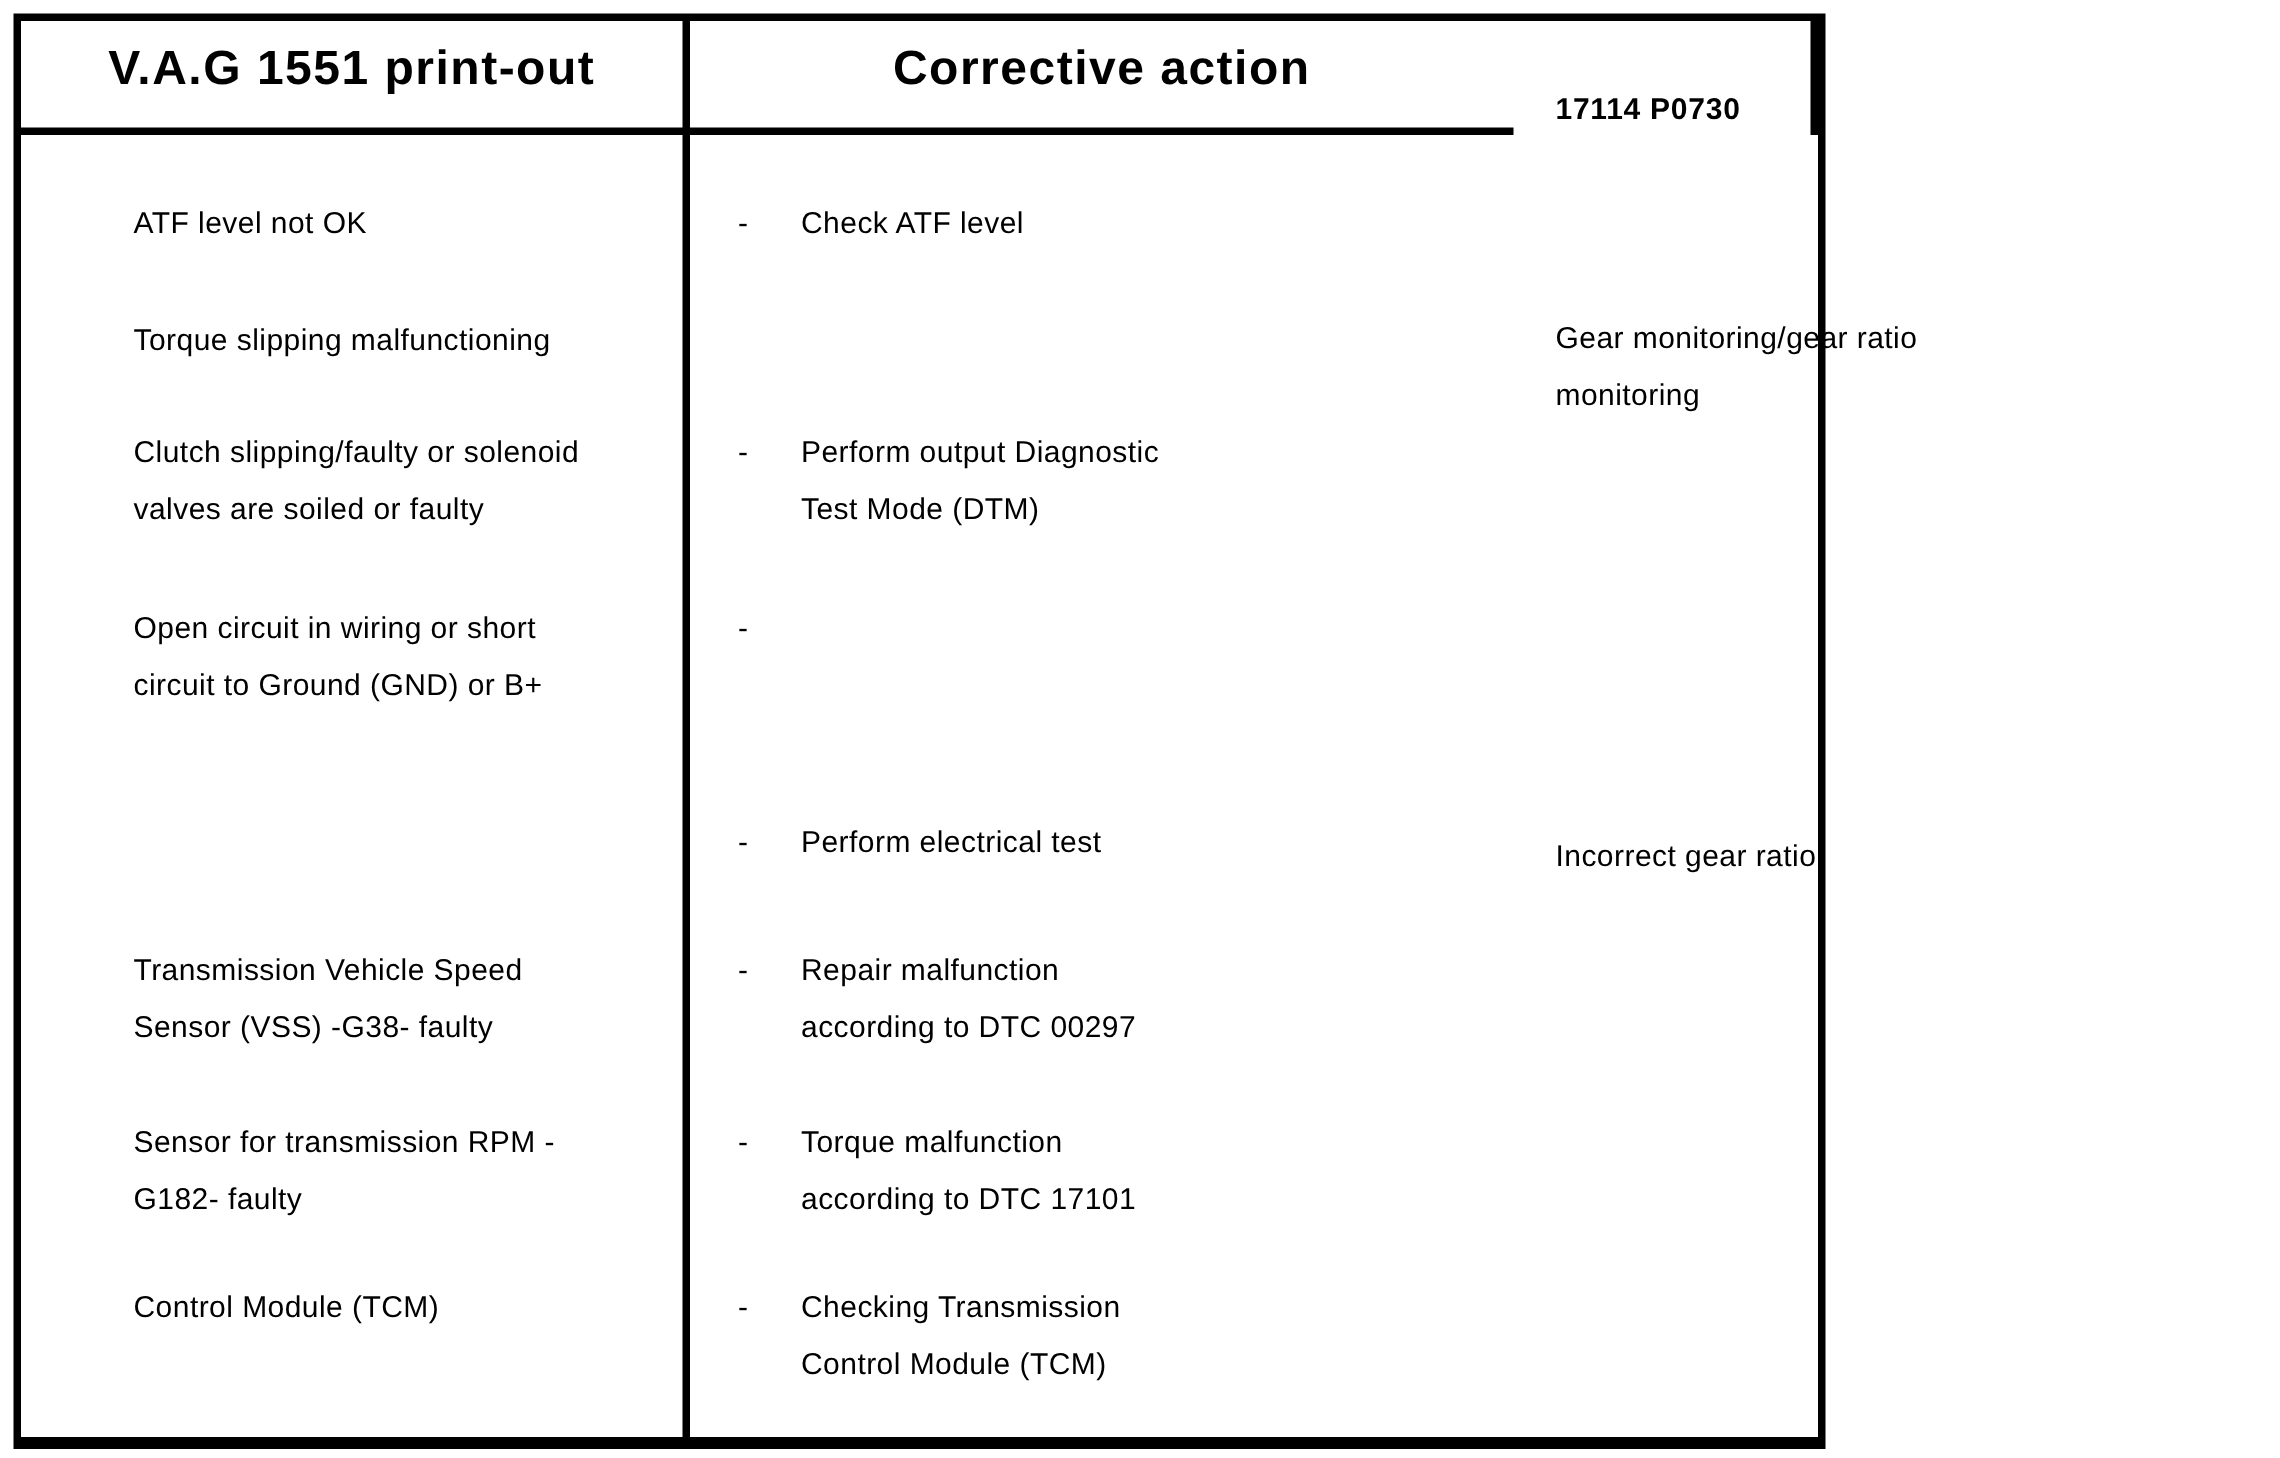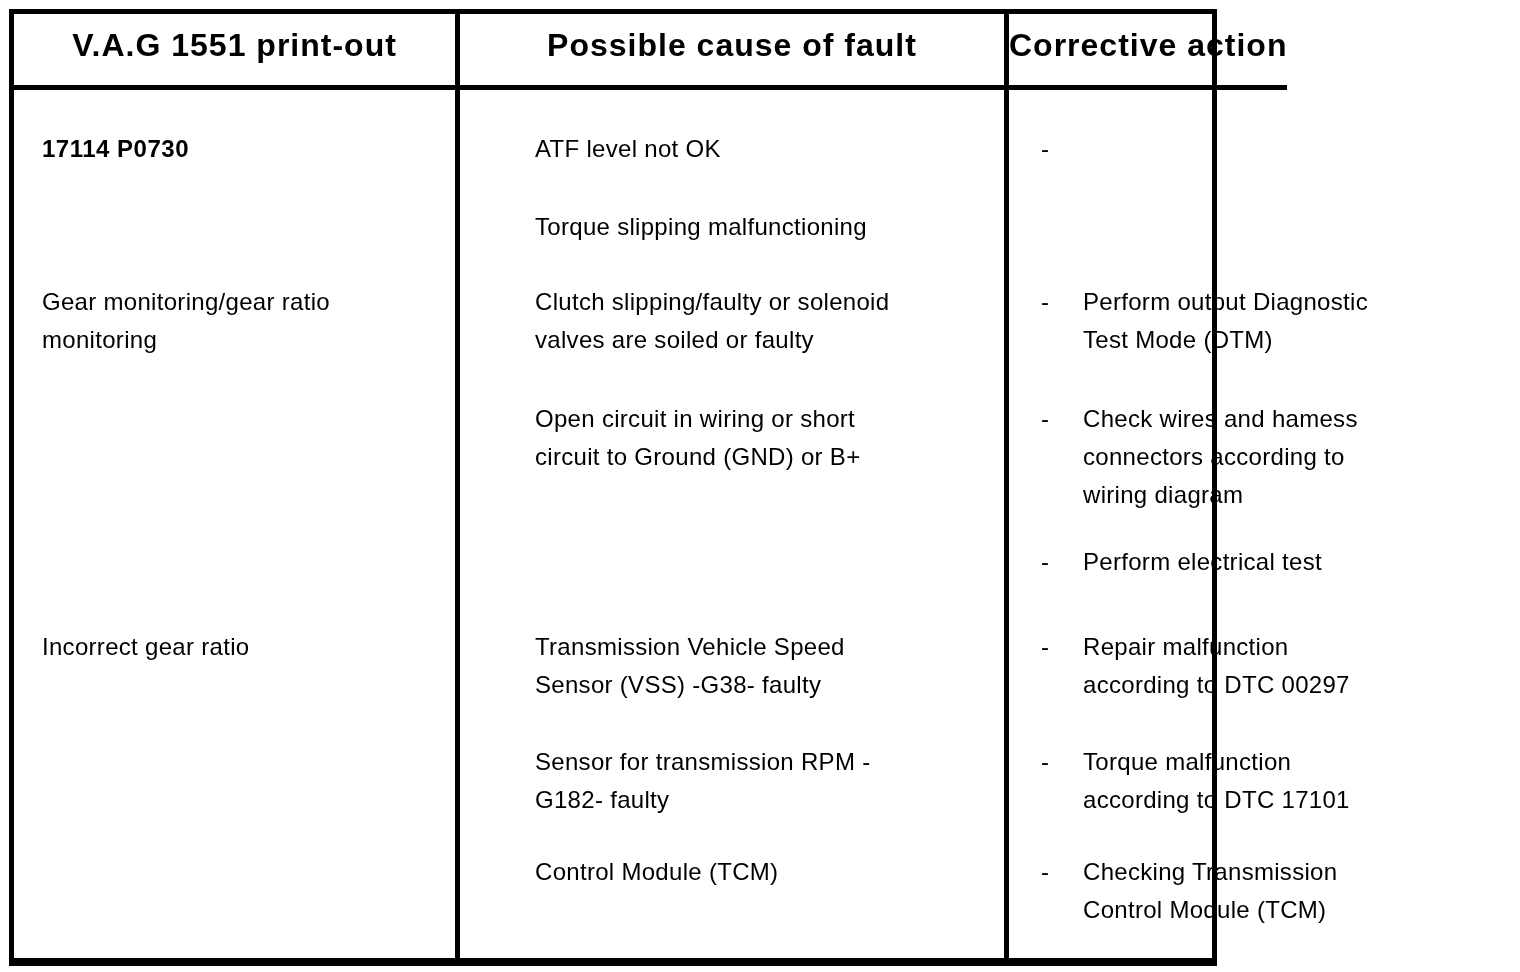--- a/index.html
+++ b/index.html
@@ -31,42 +31,41 @@
     text-align:center;
     padding-top:13px;
     white-space:nowrap;
   }
   .hcell.c1,.hcell.c2, .bcell.c1,.bcell.c2{
     border-right:5px solid #000;
   }
   .bcell{
     box-sizing:border-box;
     position:relative;
-    font-size:24px;
+    font-size:20px;
     line-height:38px;
     letter-spacing:0.3px;
   }
   .block{
     position:absolute;
     white-space:nowrap;
   }
   .col1 .block{left:28px;}
   .col2 .block{left:30px;margin-left:45px;}
   .col3 .block{left:32px;}
   .block.bold{font-weight:bold;letter-spacing:0.5px;}
   .bullet{display:flex;align-items:flex-start;}
   .dash{width:42px;flex:0 0 42px;}
 </style>
 </head>
 <body>
 
 <div class="table">
 
   <div class="hcell c1">V.A.G 1551 print-out</div>
-  <div class="hcell c2">Possible cause of fault</div>
   <div class="hcell c3">Corrective action</div>
 
   <div class="bcell c1 col1">
     <div class="block bold" style="top:40px">
       <div>17114 P0730</div>
     </div>
     <div class="block" style="top:193px">
       <div>Gear monitoring/gear ratio</div>
       <div>monitoring</div>
     </div>
@@ -99,35 +98,33 @@
       <div>G182- faulty</div>
     </div>
     <div class="block" style="top:763px">
       <div>Control Module (TCM)</div>
     </div>
   </div>
 
   <div class="bcell c3 col3">
     <div class="block bullet" style="top:40px">
       <span class="dash">-</span>
+      <div>
+        <div>Check ATF level</div>
+      </div>
     </div>
     <div class="block bullet" style="top:193px">
       <span class="dash">-</span>
       <div>
         <div>Perform output Diagnostic</div>
         <div>Test Mode (DTM)</div>
       </div>
     </div>
     <div class="block bullet" style="top:310px">
       <span class="dash">-</span>
-      <div>
-        <div>Check wires and hamess</div>
-        <div>connectors according to</div>
-        <div>wiring diagram</div>
-      </div>
     </div>
     <div class="block bullet" style="top:453px">
       <span class="dash">-</span>
       <div>
         <div>Perform electrical test</div>
       </div>
     </div>
     <div class="block bullet" style="top:538px">
       <span class="dash">-</span>
       <div>

